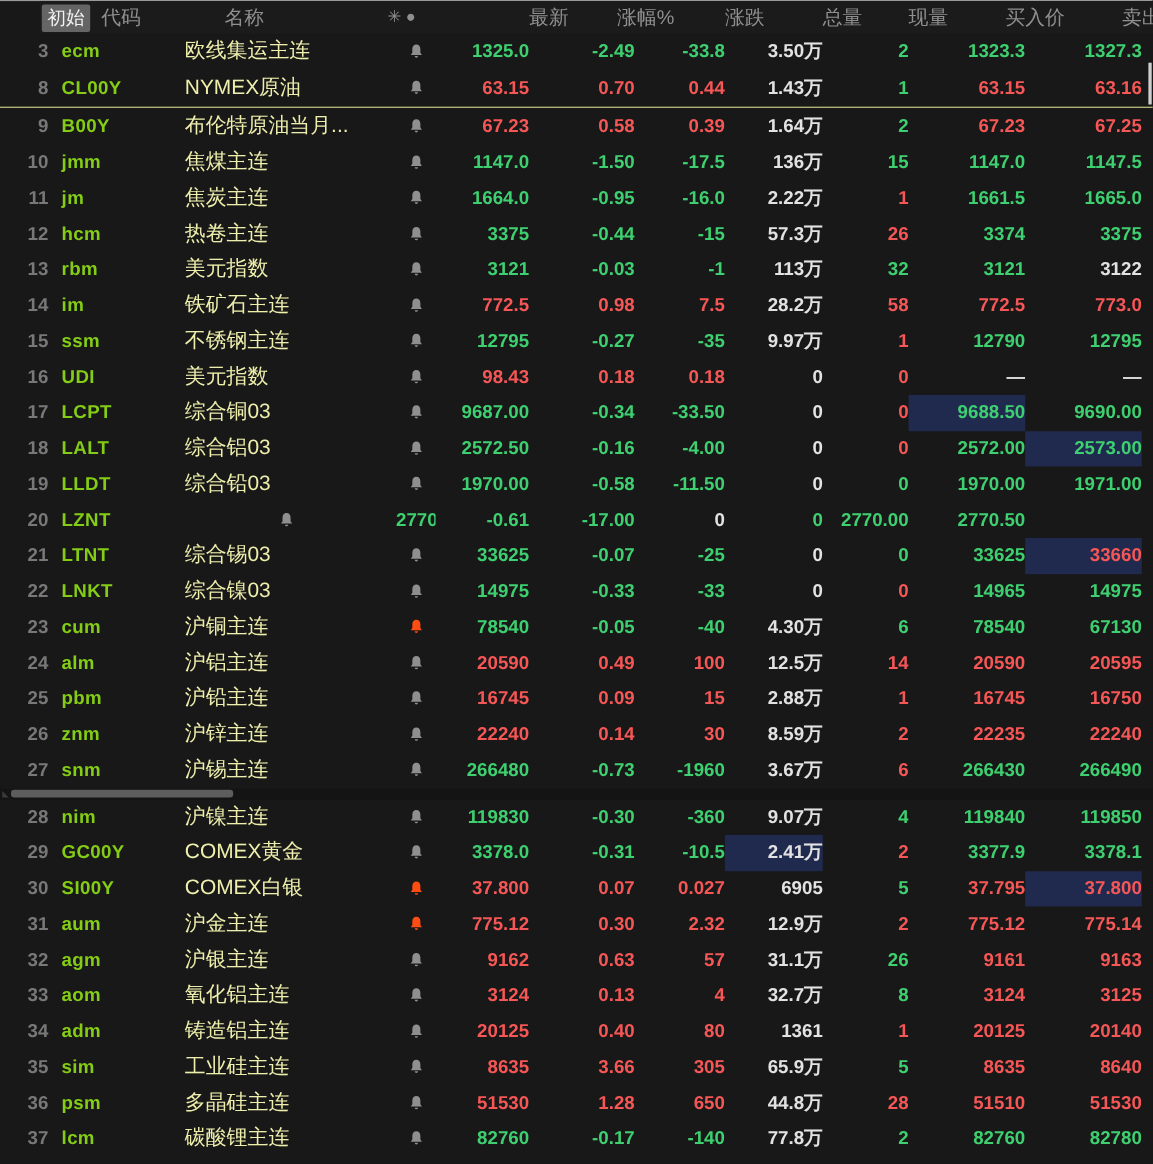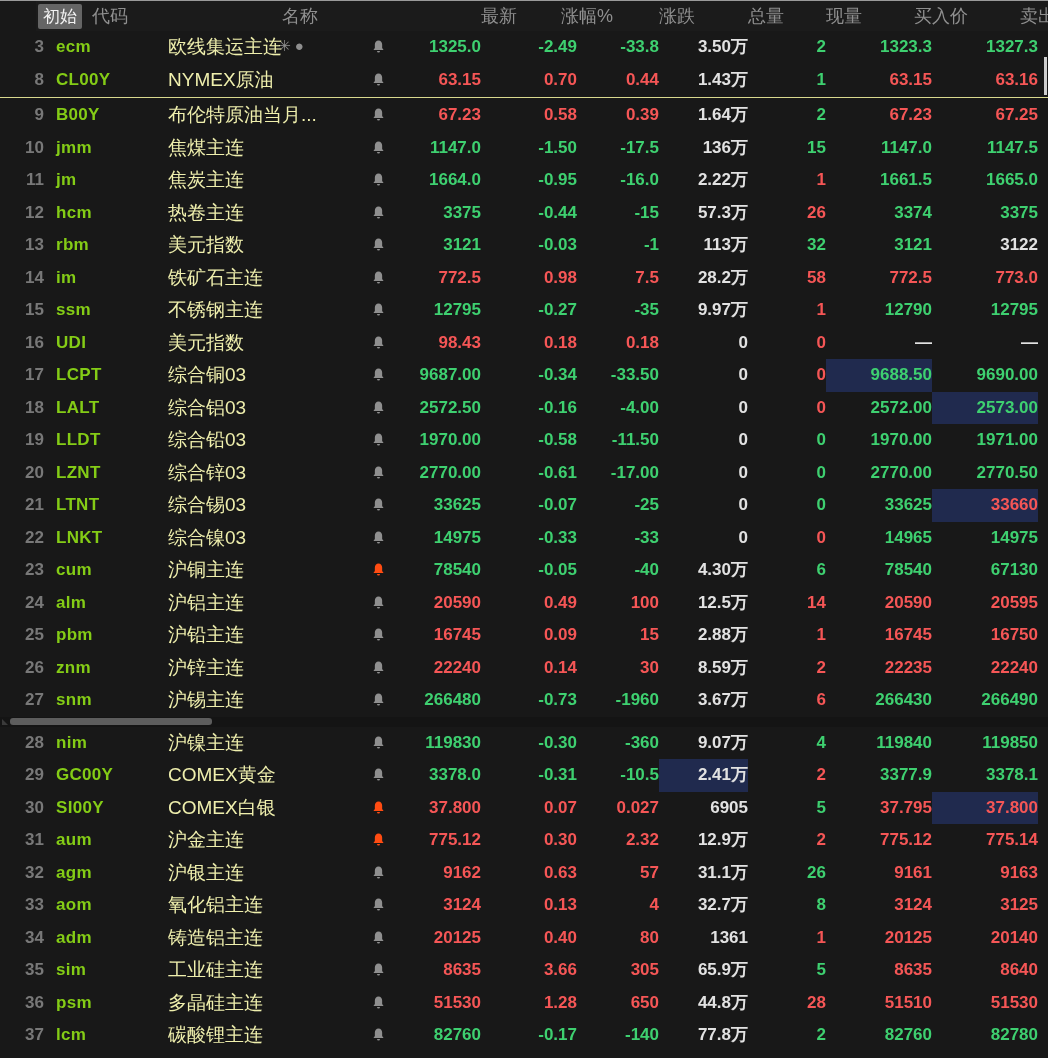--- a/index.html
+++ b/index.html
@@ -18,21 +18,21 @@
   .header{
     height:30px;background:#1b1b1b;color:#8f8f8f;font-size:18px;margin-left:36px;
   }
   .header .cell{line-height:30px;white-space:nowrap;}
   .hdr-left{padding-left:8px;text-align:left;}
   .r{text-align:right;}
   .initial-tab{
     display:inline-block;margin:2px 0 0 2px;padding:0 5px;height:25px;line-height:25px;
     background:#656565;color:#f2f2f2;font-size:17px;border-radius:2px;cursor:pointer;
   }
-  .name-hdr{display:flex;justify-content:space-between;align-items:center;flex-direction:column;}
+  .name-hdr{display:flex;justify-content:space-between;align-items:center;}
   .hdr-icons{margin-right:14px;color:#8f8f8f;font-size:15px;letter-spacing:4px;}
   .row{height:32.5px;font-size:17px;font-weight:bold;cursor:default;}
   .row .cell{line-height:32.5px;height:32.5px;white-space:nowrap;overflow:hidden;}
   .num{color:#787878;text-align:right;padding-right:4px;font-weight:bold;}
   .code{color:#84cc16;padding-left:8px;letter-spacing:0.3px;}
   .name{color:#efefad;font-weight:normal;font-size:19px;padding-left:8px;}
   .bell-cell{display:flex;align-items:center;justify-content:center;}
   .bell{width:15px;height:16px;color:#8f8f8f;}
   .bell.alert{color:#ff4c12;}
   .up{color:#f55656;}
@@ -300,21 +300,20 @@
     <div class="cell r down">-0.58</div>
     <div class="cell r down">-11.50</div>
     <div class="cell r neutral">0</div>
     <div class="cell r down">0</div>
     <div class="cell r down">1970.00</div>
     <div class="cell r down">1971.00</div>
   </div>
       <div class="grid-row row">
     <div class="cell num">20</div>
     <div class="cell code">LZNT</div>
-    <div class="cell name">综合锌03</div>
     <div class="cell bell-cell">
       <svg class="bell" viewBox="0 0 16 16" fill="currentColor" xmlns="http://www.w3.org/2000/svg">
         <path d="M8 1C5.6 1 4.1 3 4.1 5.4V9L2.6 11.2h10.8L11.9 9V5.4C11.9 3 10.4 1 8 1z"></path>
         <path d="M6.4 12.2a1.6 1.6 0 0 0 3.2 0z"></path>
       </svg>
     </div>
     <div class="cell r down">2770.00</div>
     <div class="cell r down">-0.61</div>
     <div class="cell r down">-17.00</div>
     <div class="cell r neutral">0</div>

